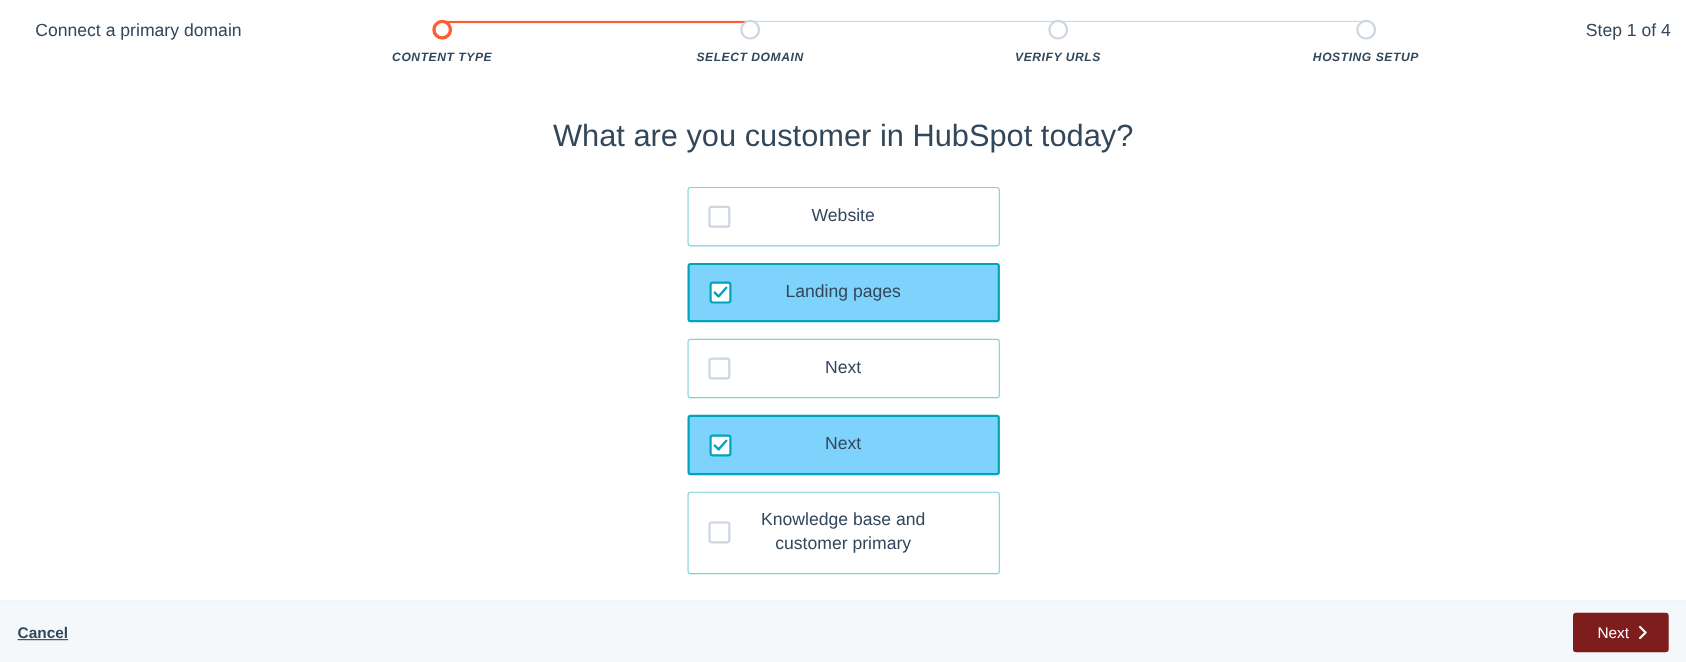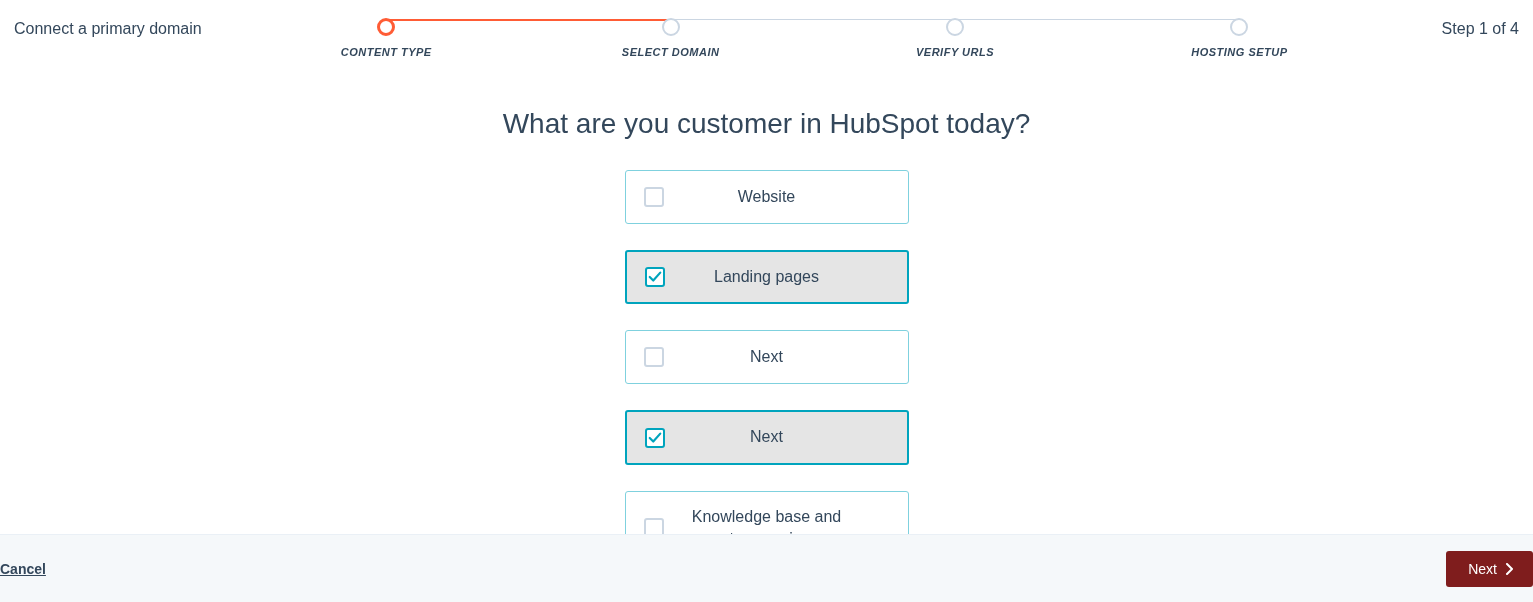--- a/index.html
+++ b/index.html
@@ -12,21 +12,21 @@
       background: #fff;
       color: #33475b;
       width: 1533px;
       height: 602px;
       position: relative;
       overflow: hidden;
     }
     .header-row {
       display: flex;
       align-items: flex-start;
-      padding: 10px 14px 0 14px;
+      padding: 10px 14px 0 32px;
       position: relative;
     }
     .page-title {
       font-size: 16px;
       color: #33475b;
       padding-top: 10px;
       white-space: nowrap;
       width: 200px;
     }
     .step-indicator {
@@ -100,40 +100,40 @@
     .main-heading {
       font-size: 28px;
       font-weight: 400;
       color: #33475b;
       margin-bottom: 30px;
     }
     .options {
       display: flex;
       flex-direction: column;
       align-items: center;
-      gap: 26px;
+      gap: 15px;
     }
     .option-card {
       width: 284px;
       min-height: 54px;
       border: 1px solid #7fd1de;
       border-radius: 3px;
       display: flex;
       align-items: center;
       padding: 14px 18px;
       cursor: pointer;
       background: #fff;
       position: relative;
     }
     .option-card.multiline {
       padding: 14px 18px;
     }
     .option-card.selected {
       border: 2px solid #00a4bd;
-      background: #e5e5e5;
+      background: #7dd3fc;
     }
     .checkbox {
       width: 20px;
       height: 20px;
       border: 2px solid #cbd6e2;
       border-radius: 3px;
       background: #fff;
       flex-shrink: 0;
       display: inline-flex;
       align-items: center;
@@ -158,27 +158,27 @@
       color: #33475b;
       padding-right: 20px;
       line-height: 1.4;
     }
 
     .footer {
       position: absolute;
       bottom: 0;
       left: 0;
       right: 0;
-      height: 68px;
+      height: 56px;
       background: #f5f8fa;
       border-top: 1px solid #eaf0f6;
       display: flex;
       align-items: center;
       justify-content: space-between;
-      padding: 0 0;
+      padding: 0 16px;
     }
     .cancel-link {
       font-size: 14px;
       font-weight: 600;
       color: #33475b;
       text-decoration: underline;
       cursor: pointer;
       background: none;
       border: none;
     }

